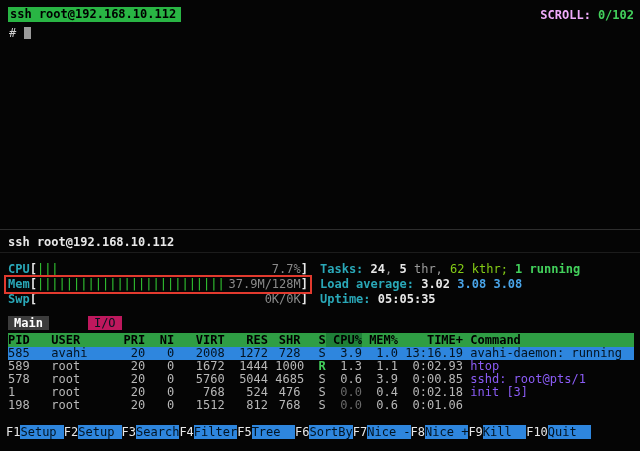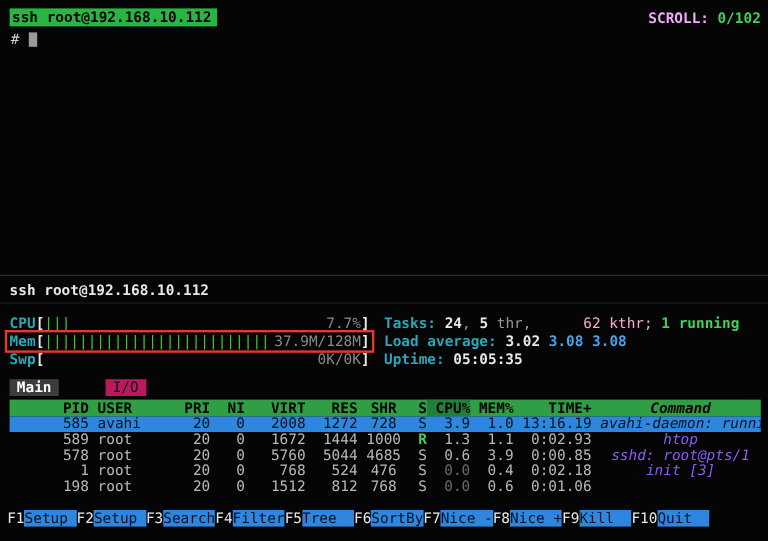--- a/index.html
+++ b/index.html
@@ -33,21 +33,21 @@
   .meter { width:300px; flex:none; display:flex; }
   .m-label { color:#2aa8b8; font-weight:bold; }
   .bracket { color:#e8e8e8; font-weight:bold; }
   .m-inner { flex:1; display:flex; justify-content:space-between; overflow:hidden; white-space:pre; }
   .bars { color:#33cc33; overflow:hidden; }
   .m-value { color:#8a8a8a; }
   .info { flex:1; padding-left:12px; white-space:pre; overflow:hidden; }
   .c-cyan  { color:#2aa8b8; font-weight:bold; }
   .c-white { color:#e8e8e8; font-weight:bold; }
   .c-gray  { color:#9a9a9a; }
-  .c-dim   { color:#f9a8d4;margin-left:36px; }
+  .c-dim   { color:#84cc16; }
   .c-green { color:#43d15c; font-weight:bold; }
   .c-blue  { color:#49a4e8; font-weight:bold; }
 
   .annotation { position:absolute; left:4px; top:45px; width:308px; height:19px;
                 border:2px solid #e23a2e; pointer-events:none; }
 
   .tabs { position:absolute; top:86px; left:8px; display:flex; gap:3px; height:14px; line-height:14px; }
   .tab { padding:0 6px; }
   .tab.active { background:#3c3c3c; color:#ffffff; font-weight:bold; }
   .tab.inactive { background:#be185d; color:#04121f;margin-left:36px; }
@@ -57,32 +57,32 @@
   .thead .sort { background:#1f8038; }
 
   .rows { position:absolute; top:117px; left:8px; right:6px; }
   .prow { display:flex; height:13px; line-height:13px; color:#b8b8b8; overflow:hidden; }
   .prow.selected { background:#2e86de; color:#04121f; }
   .prow .col-cmd { color:#8b5cf6; }
   .prow.selected .col-cmd { color:#04121f; }
   .state-r { color:#43d15c; font-weight:bold; }
   .dim { color:#6a6a6a; }
 
-  .col-pid  { width:5ch;  text-align:right; flex:none;margin-left:30px; }
+  .col-pid  { width:5ch;  text-align:left; flex:none; }
   .col-user { width:10ch; text-align:left; padding-left:1ch; flex:none; overflow:hidden; }
   .col-pri  { width:4ch;  text-align:right; flex:none; }
   .col-ni   { width:4ch;  text-align:right; flex:none; }
   .col-virt { width:7ch;  text-align:right; flex:none; }
   .col-res  { width:6ch;  text-align:right; flex:none; }
   .col-shr  { width:6ch;  text-align:center; flex:none; }
   .col-s    { width:2ch;  text-align:right; flex:none; }
   .col-cpu  { width:5ch;  text-align:right; flex:none; }
   .col-mem  { width:5ch;  text-align:right; flex:none; }
   .col-time { width:9ch;  text-align:right; flex:none; }
-  .col-cmd  { flex:1; text-align:center; padding-left:1ch; white-space:nowrap; overflow:hidden;font-style:italic; }
+  .col-cmd  { flex:1; text-align:left; padding-left:1ch; white-space:nowrap; overflow:hidden; }
 
   .fbar { position:absolute; left:6px; right:2px; bottom:12px; height:14px; line-height:14px;
           display:flex; overflow:hidden; }
   .fk { display:flex; flex:none; }
   .fk-key { color:#e8e8e8; white-space:pre; }
   .fk-label { background:#2e86de; color:#021423; white-space:pre; width:6ch; overflow:hidden; }
 </style>
 </head>
 <body>
 

